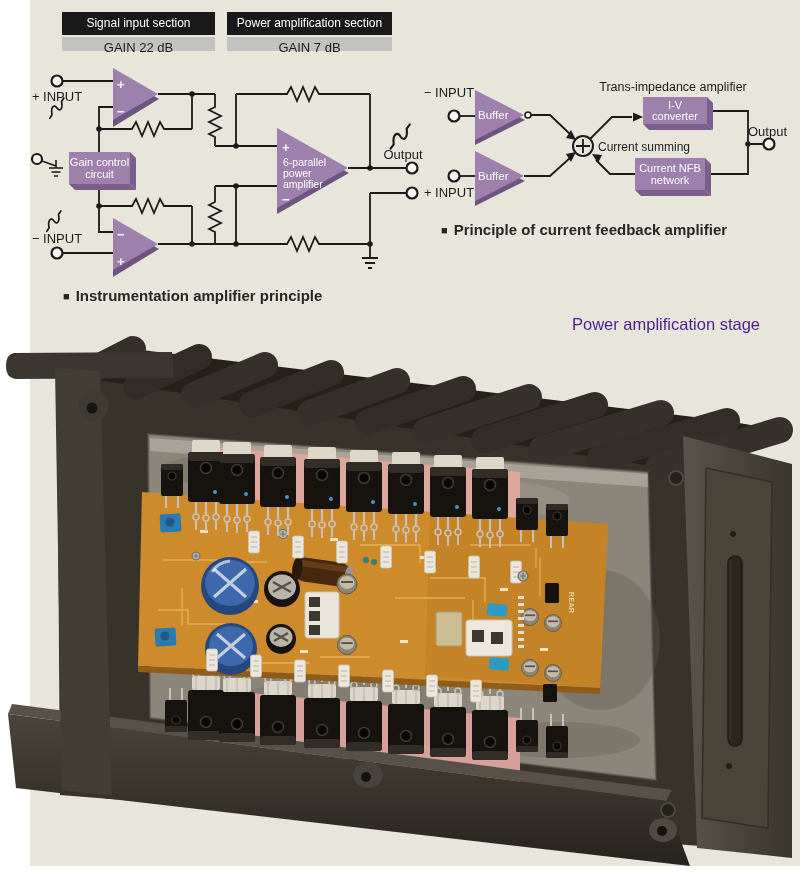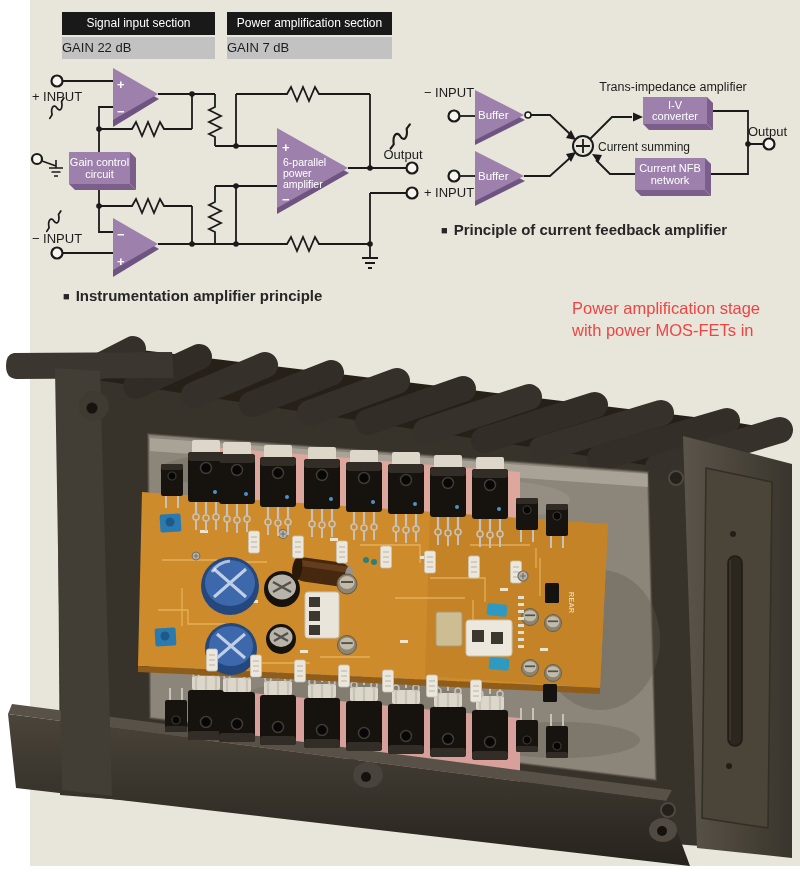--- a/index.html
+++ b/index.html
@@ -9,30 +9,30 @@
   }
   .panel-bg { position:absolute; left:30px; top:0; width:770px; height:866px; background:#e8e5da; }
   .art { position:absolute; left:0; top:0; }
 
   .header-box { position:absolute; z-index:3; }
   .header-title {
     background:#191919; color:#ffffff; text-align:center;
     font-size:12px; line-height:23px; height:23px; margin-bottom:2px; white-space:nowrap;
   }
   .header-gain {
-    background:#c3c2c2; color:#1d1d1d; 
-    font-size:13px; line-height:22px; height:22px;
+    background:#c3c2c2; color:#1d1d1d; text-align:center;
+    font-size:13px; line-height:22px; height:14px;
   }
   .caption {
     position:absolute; z-index:3; font-size:15px; font-weight:bold; color:#262626; white-space:nowrap;
   }
   .caption .bullet { font-size:11px; vertical-align:1px; margin-right:6px; }
   .photo-caption {
-    position:absolute; z-index:3; left:572px; top:298px;
-    font-size:16.5px; line-height:21.5px; color:#ef4444;
+    position:absolute; z-index:3; left:572px; top:314px;
+    font-size:16.5px; line-height:21.5px; color:#4c1d95;
   }
 
   
   text { font-family:"Liberation Sans", sans-serif; }
   .t-label { font-size:13px; fill:#1c1c1c; }
   .t-white { fill:#ffffff; }
   .t-amp  { font-size:10.5px; }
   .t-box  { font-size:11px; }
   .t-buf  { font-size:11.5px; }
   .t-sum  { font-size:12px; fill:#1c1c1c; }
@@ -65,21 +65,20 @@
   </div>
 
   <div class="caption" style="left:63px; top:287px;">
     <span class="bullet">■</span><span>Instrumentation amplifier principle</span>
   </div>
   <div class="caption" style="left:441px; top:221px;">
     <span class="bullet">■</span><span>Principle of current feedback amplifier</span>
   </div>
   <div class="photo-caption">
     <div>Power amplification stage</div>
-    <div>with power MOS-FETs in</div>
   </div>
 
   <svg class="art" width="800" height="878" viewBox="0 0 800 878">
     <defs>
       <linearGradient id="gPanel" x1="0" y1="0" x2="1" y2="0">
         <stop offset="0" stop-color="#5a544a"></stop>
           <stop offset="1" stop-color="#3a352c"></stop>
       </linearGradient>
       <linearGradient id="gFlange" x1="0" y1="0" x2="0" y2="1">
         <stop offset="0" stop-color="#4a443a"></stop>

